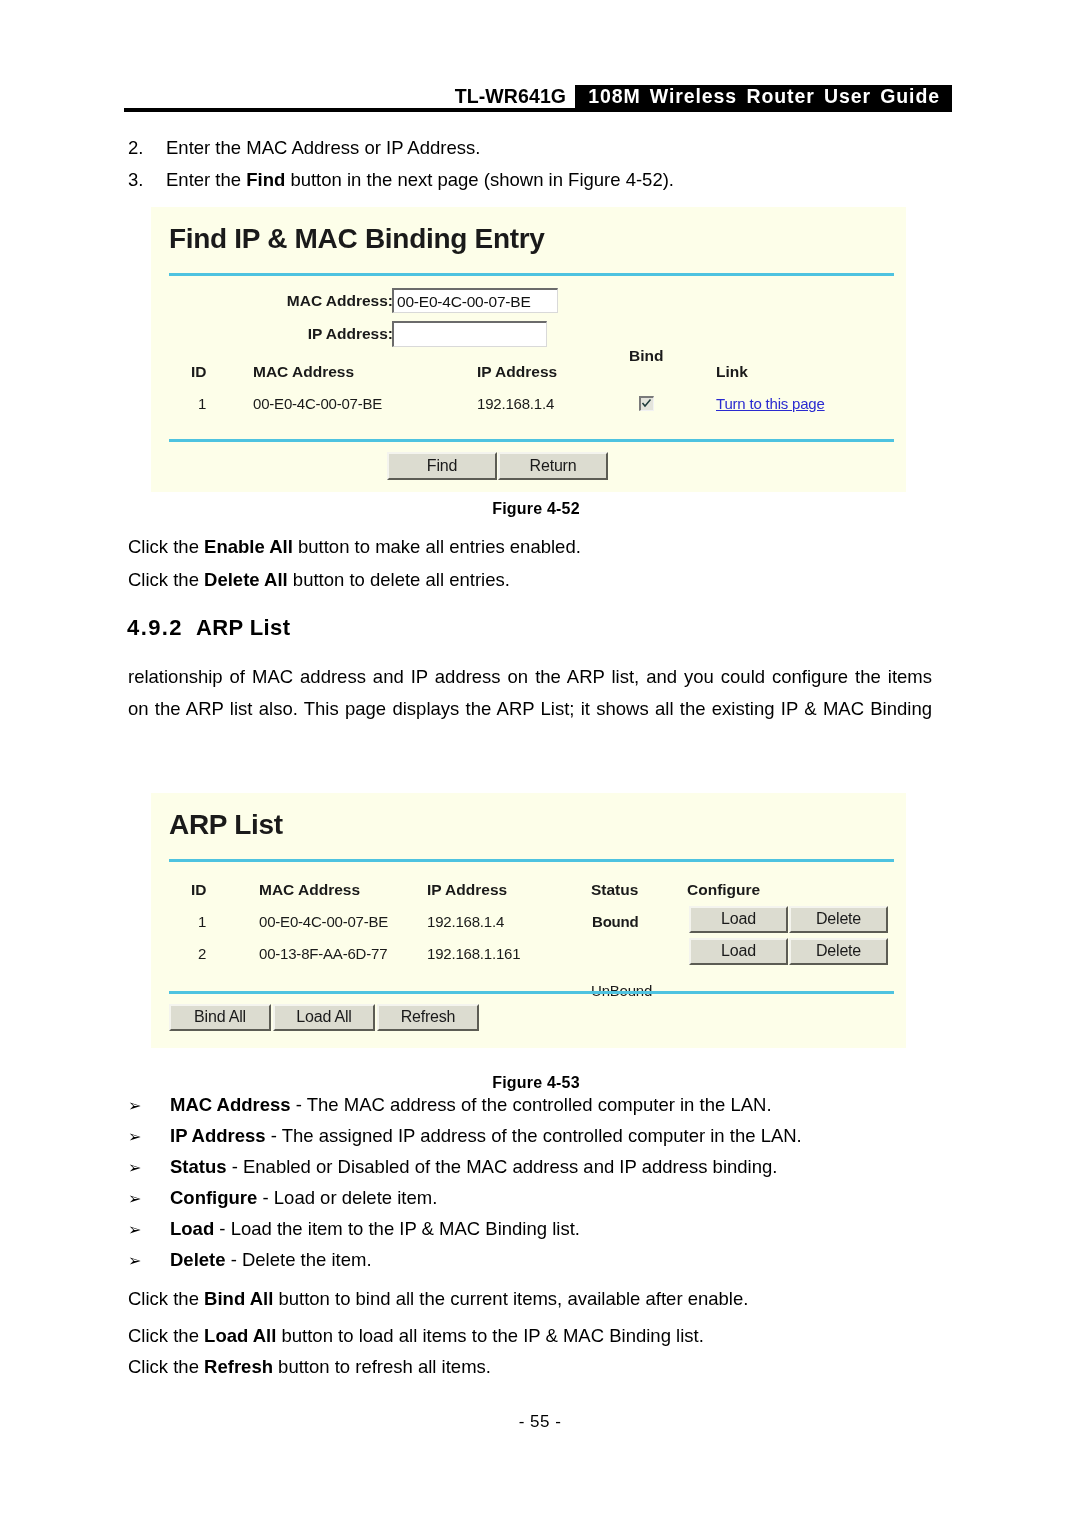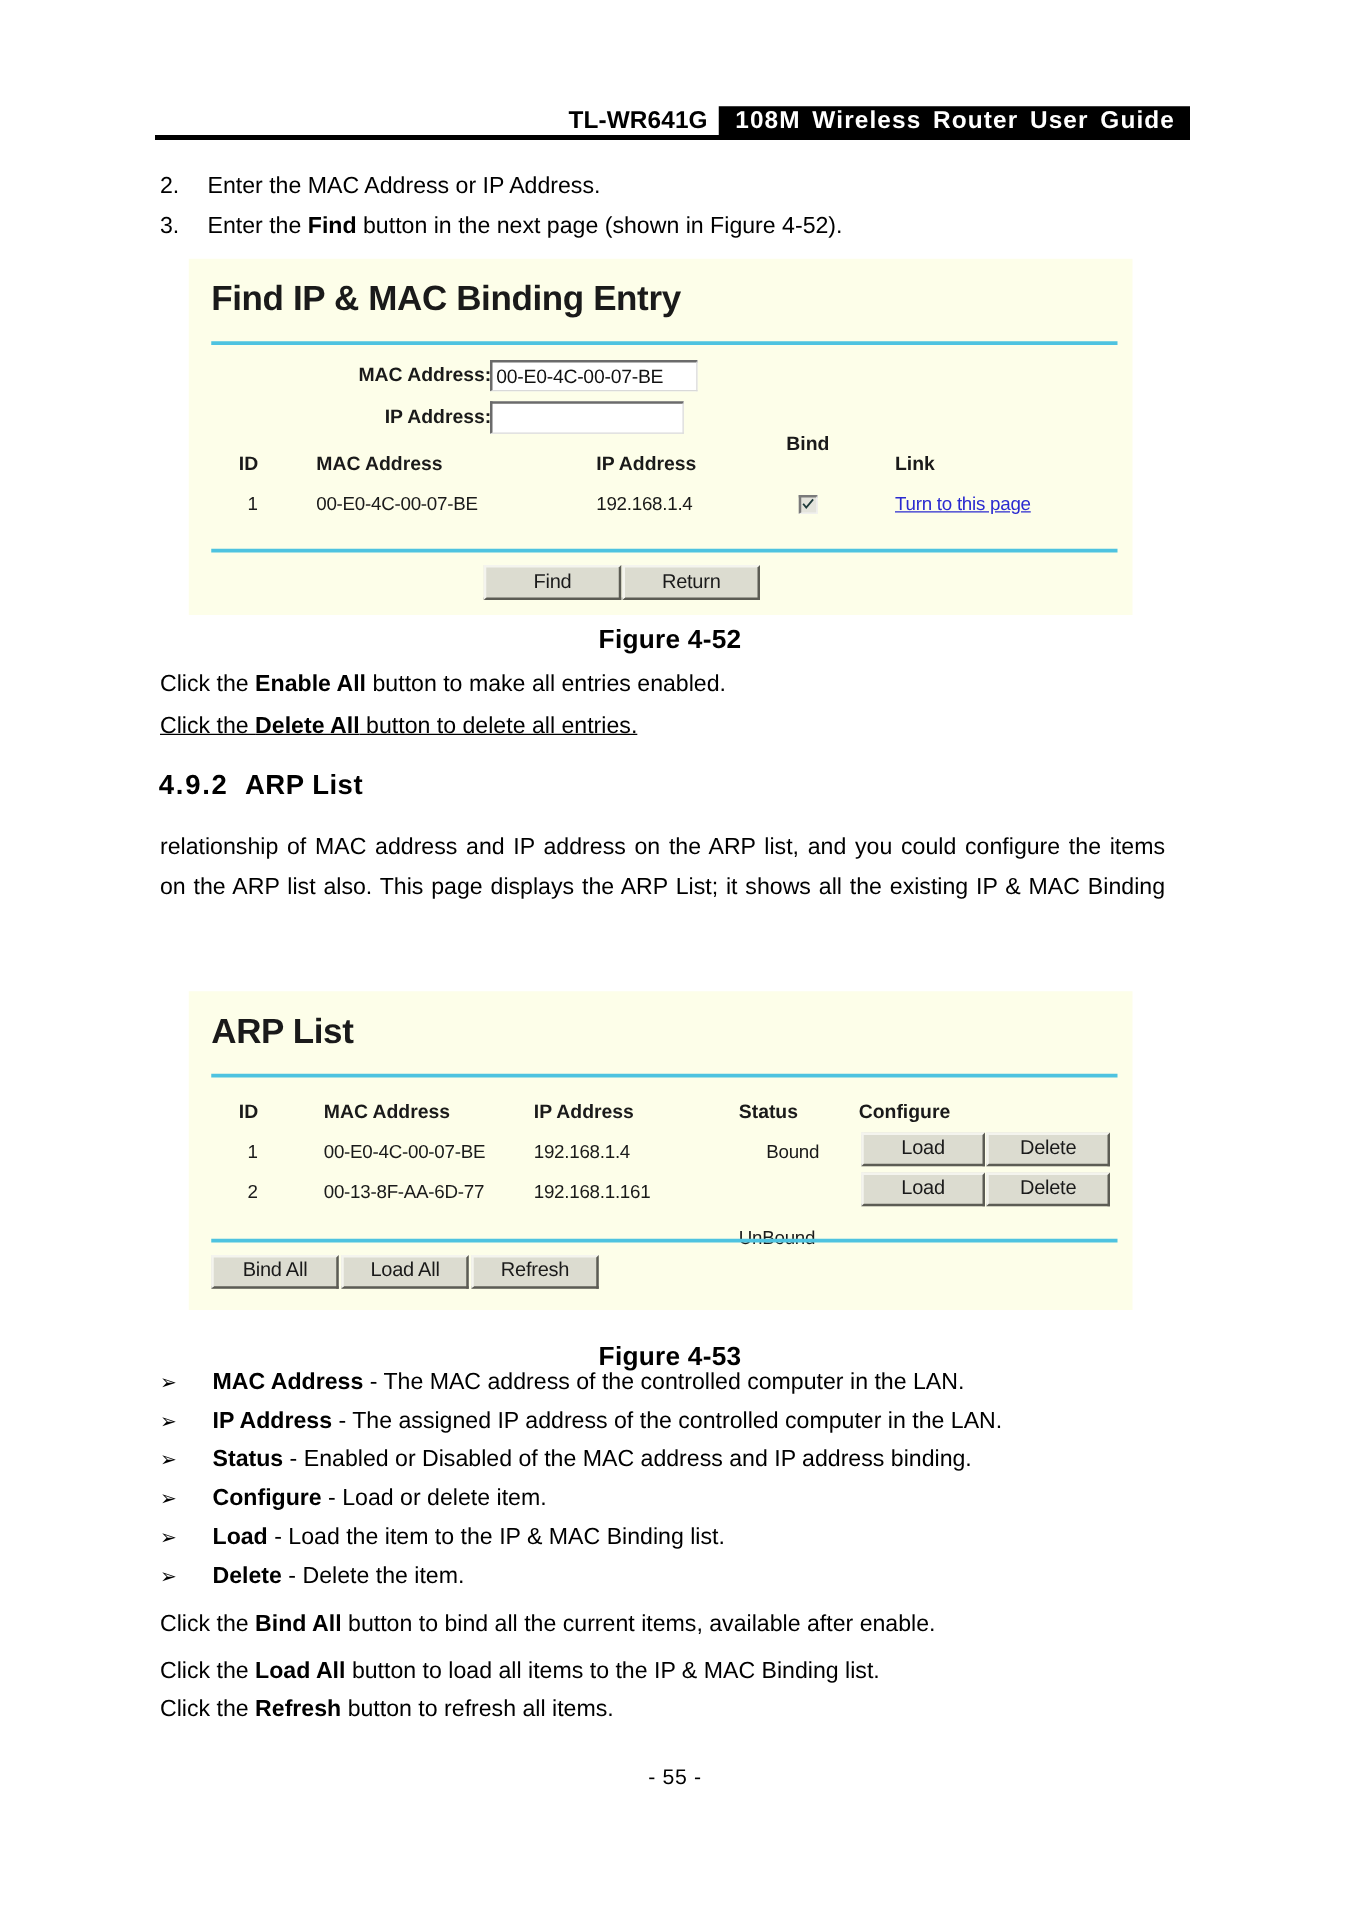--- a/index.html
+++ b/index.html
@@ -106,21 +106,21 @@
     white-space: nowrap;
   }
   .sec-heading .secnum { letter-spacing: 1.4px; }
 
   
   .fig-caption {
     position: absolute;
     left: 0;
     width: 1072px;
     text-align: center;
-    font-size: 21px;
+    font-size: 16px;
     font-weight: bold;
     letter-spacing: 0.2px;
   }
 
   
   .bullet {
     position: absolute;
     left: 128px;
     font-size: 18.5px;
     line-height: 31px;
@@ -295,21 +295,21 @@
 
   <div class="btn" style="left:236px; top:245px; width:110px; height:28px;">Find</div>
   <div class="btn" style="left:347px; top:245px; width:110px; height:28px;">Return</div>
 </div>
 
 <div class="fig-caption" style="top:500px;">Figure 4-52</div>
 
 <div class="txt" style="left:128px; top:531px;">
   <span>Click the </span><b>Enable All</b><span> button to make all entries enabled.</span>
 </div>
-<div class="txt" style="left:128px; top:564px;text-decoration:underline;">
+<div class="txt" style="left:128px; top:564px;">
   <span>Click the </span><b>Delete All</b><span> button to delete all entries.</span>
 </div>
 
 <div class="sec-heading" style="top:615px;">
   <span class="secnum">4.9.2</span><span>&nbsp;&nbsp;</span><span>ARP List</span>
 </div>
 
 <div class="para" style="top:661px;">
   <div style="text-align:justify; text-align-last:justify;">relationship of MAC address and IP address on the ARP list, and you could configure the items</div>
   <div style="text-align:justify; text-align-last:justify;">on the ARP list also. This page displays the ARP List; it shows all the existing IP &amp; MAC Binding</div>
@@ -323,21 +323,21 @@
 
   <div class="th" style="left:40px;  top:88px;">ID</div>
   <div class="th" style="left:108px; top:88px;">MAC Address</div>
   <div class="th" style="left:276px; top:88px;">IP Address</div>
   <div class="th" style="left:440px; top:88px;">Status</div>
   <div class="th" style="left:536px; top:88px;">Configure</div>
 
   <div class="td" style="left:47px;  top:120px;">1</div>
   <div class="td" style="left:108px; top:120px;">00-E0-4C-00-07-BE</div>
   <div class="td" style="left:276px; top:120px;">192.168.1.4</div>
-  <div class="td" style="left:462px; top:120px;">Bound</div>
+  <div class="td" style="left:441px; top:120px;font-weight:bold;">Bound</div>
   <div class="btn" style="left:538px; top:113px; width:99px; height:27px;">Load</div>
   <div class="btn" style="left:638px; top:113px; width:99px; height:27px;">Delete</div>
 
   <div class="td" style="left:47px;  top:152px;">2</div>
   <div class="td" style="left:108px; top:152px;">00-13-8F-AA-6D-77</div>
   <div class="td" style="left:276px; top:152px;">192.168.1.161</div>
   <div class="td" style="left:440px; top:152px;margin-top:37px;">UnBound</div>
   <div class="btn" style="left:538px; top:145px; width:99px; height:27px;">Load</div>
   <div class="btn" style="left:638px; top:145px; width:99px; height:27px;">Delete</div>
 

